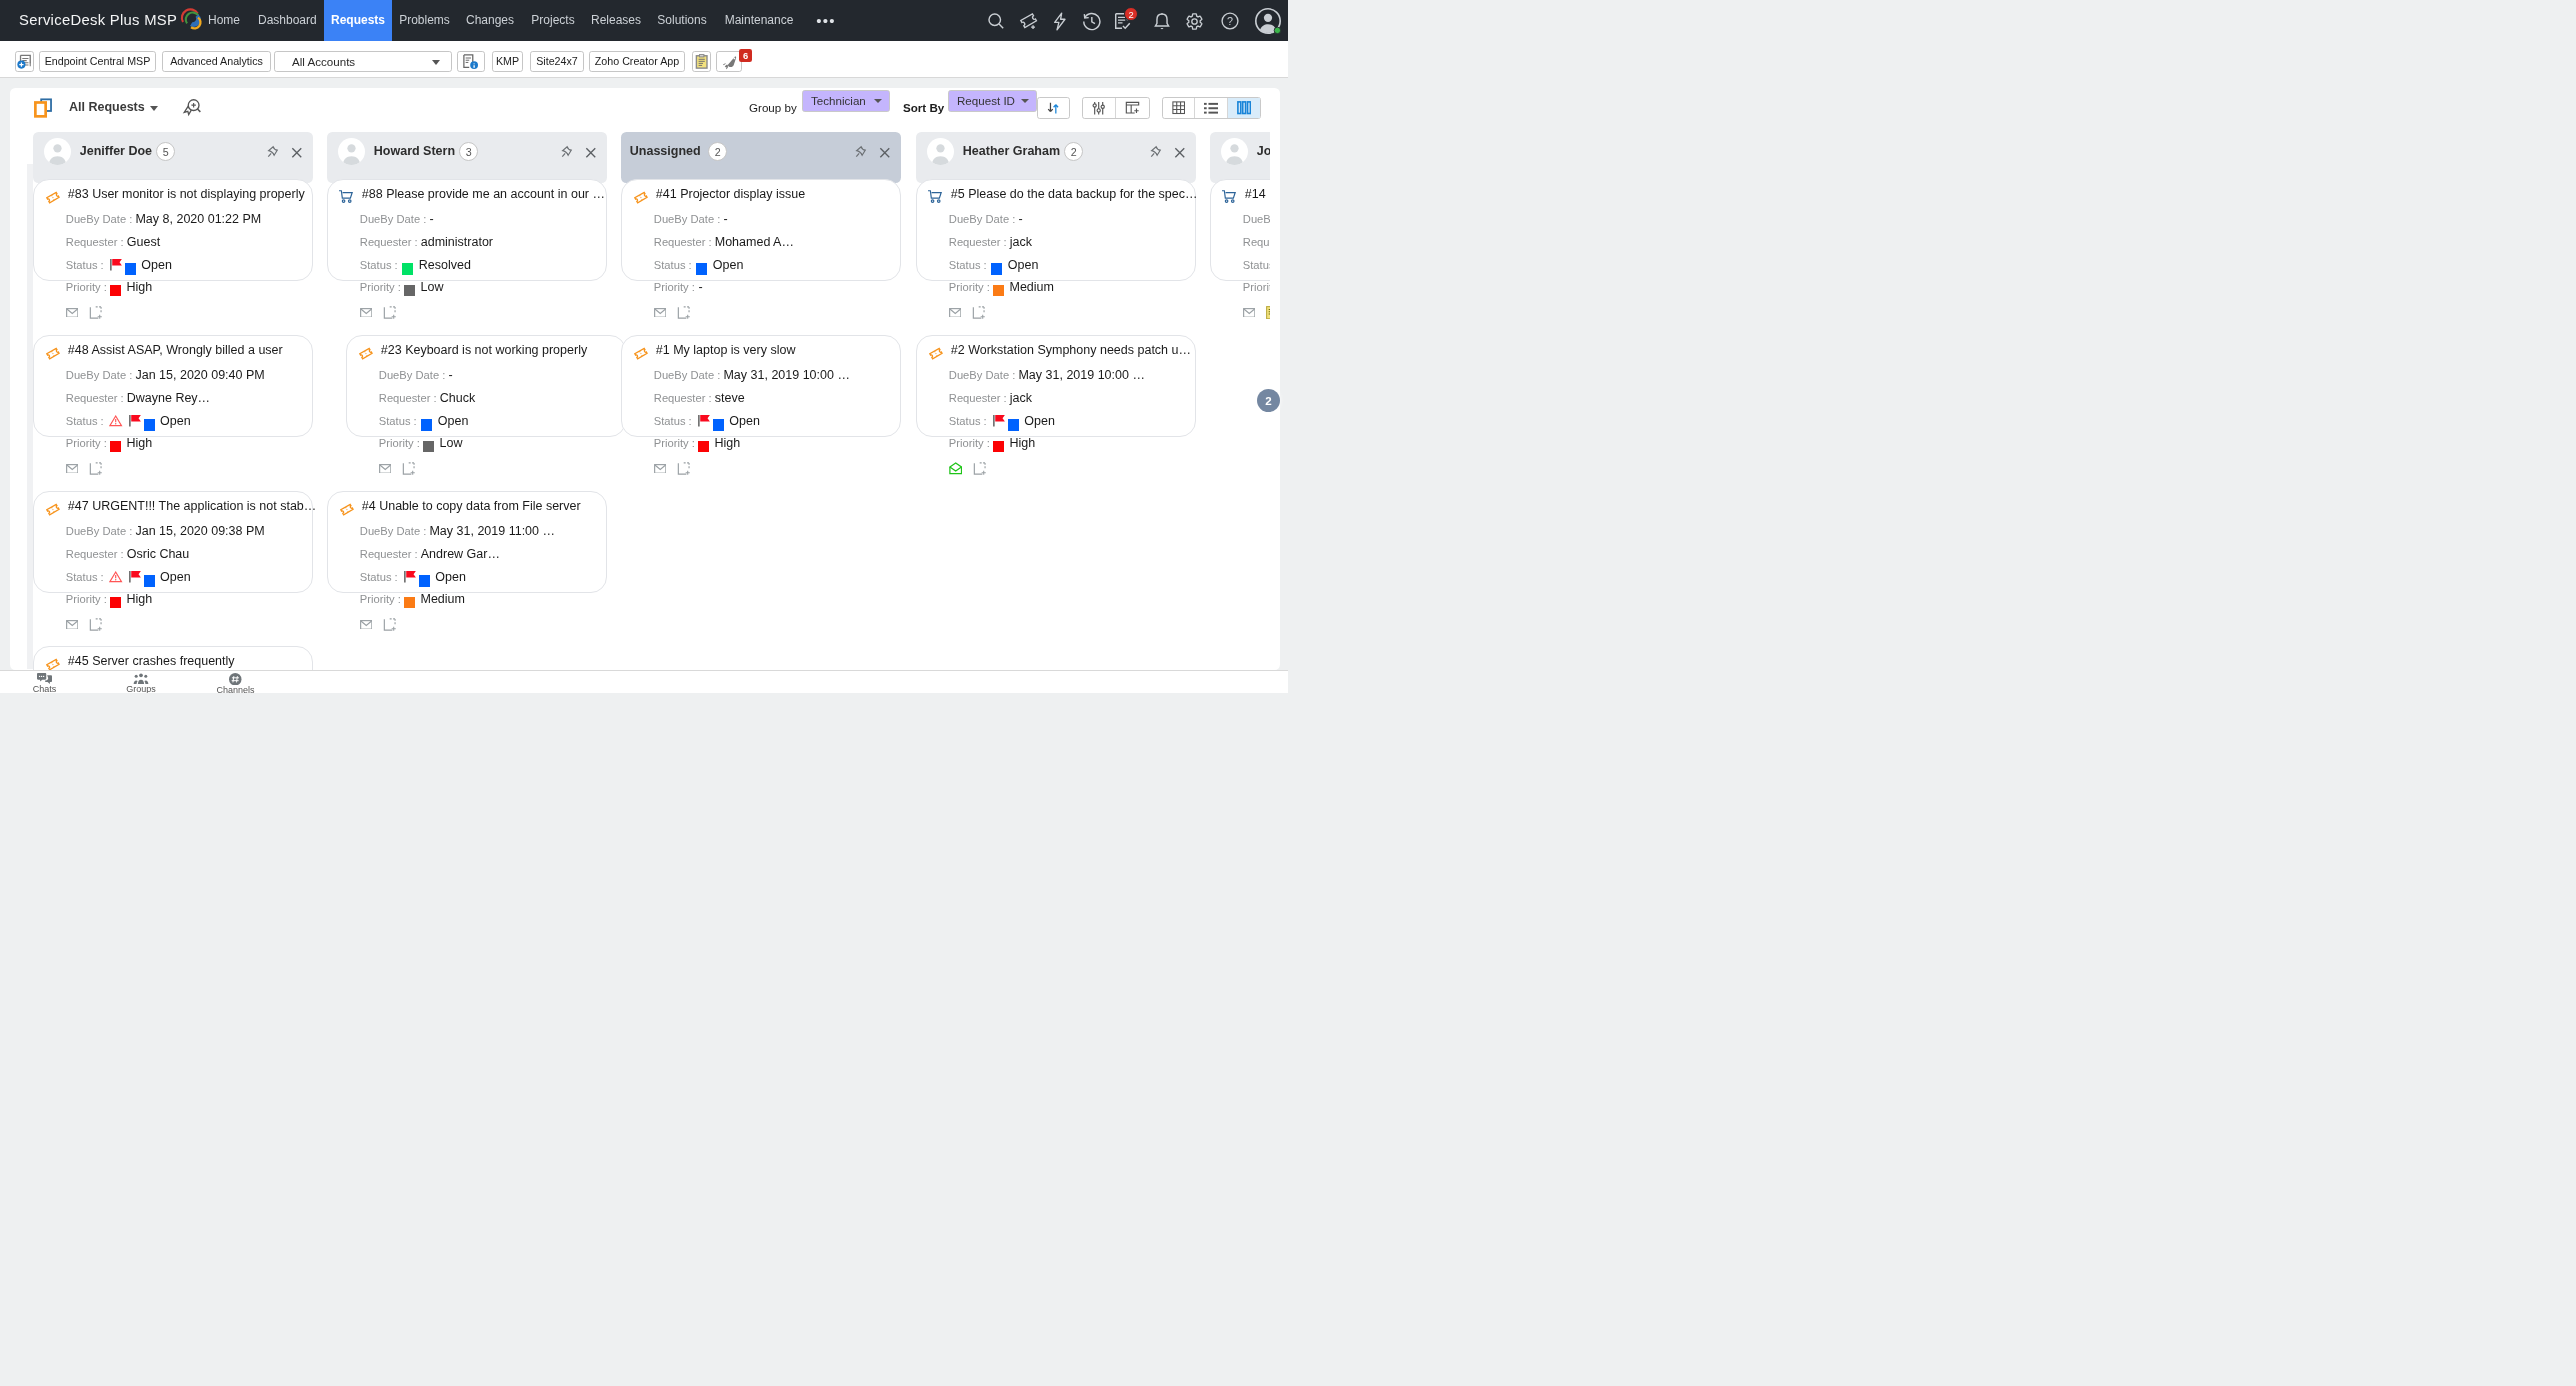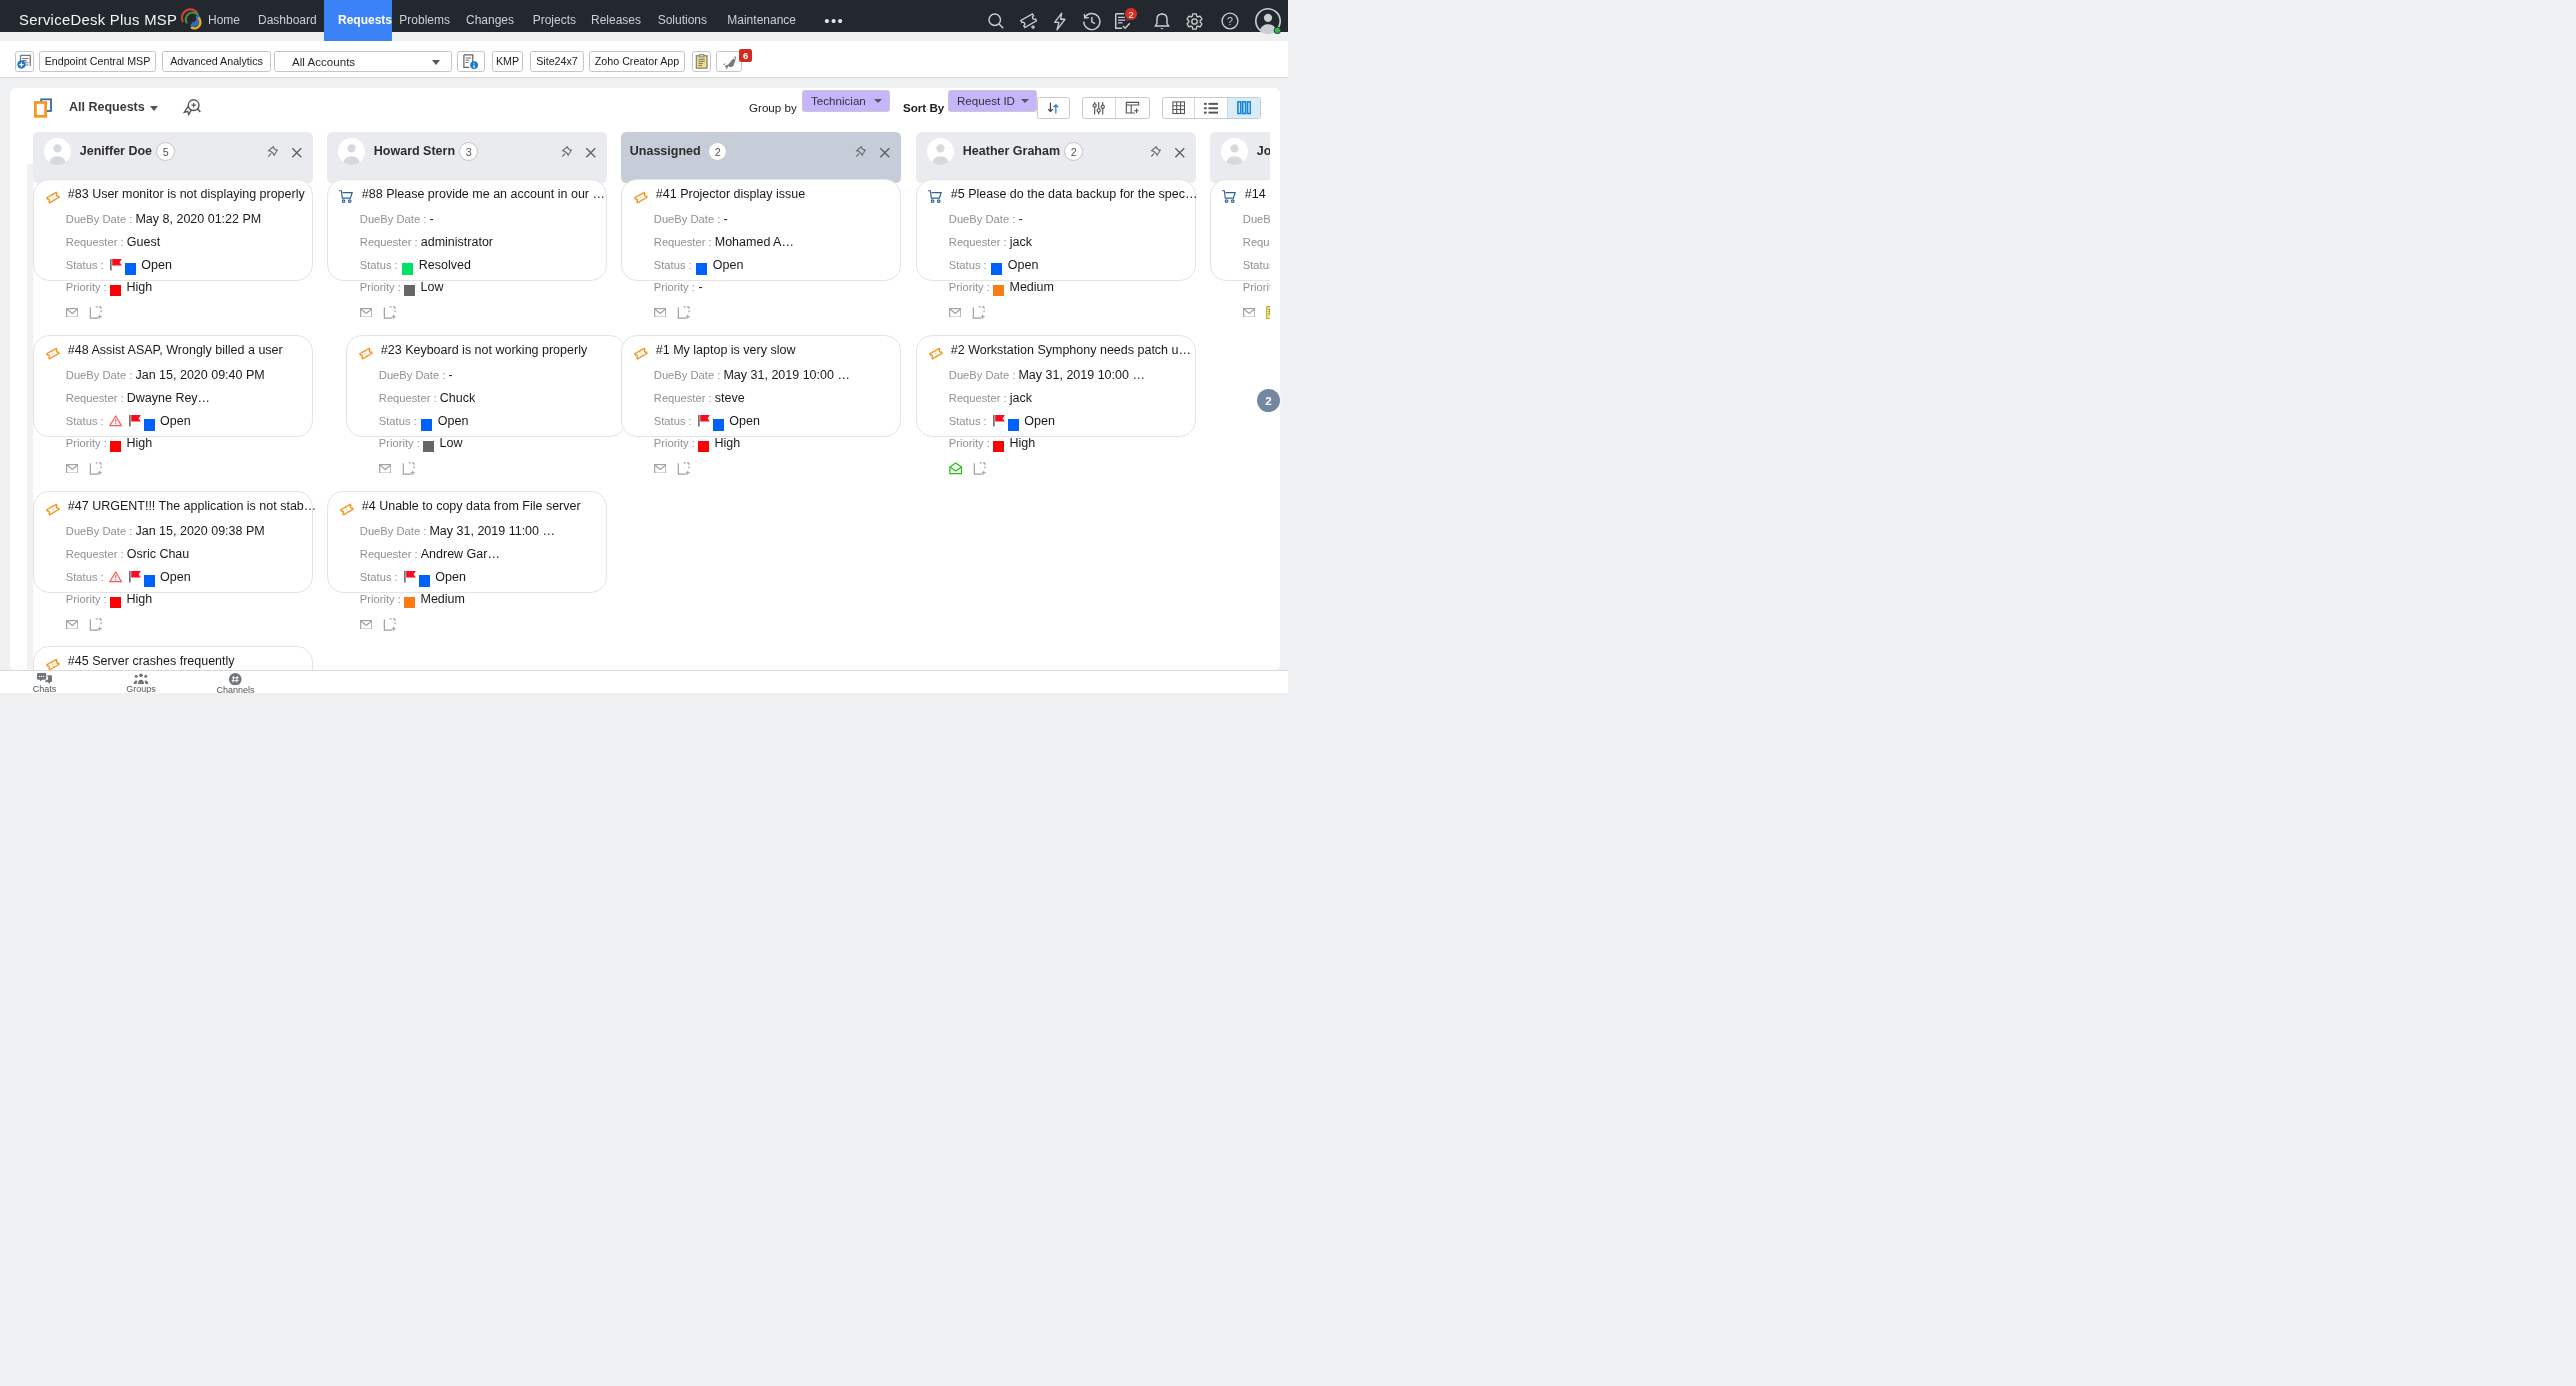--- a/index.html
+++ b/index.html
@@ -1,23 +1,23 @@
 <!DOCTYPE html>
 <html style="font-size:14.3px"><head>
 <meta charset="utf-8">
 <style>
 *{margin:0;padding:0;box-sizing:border-box}
 html,body{width:1288px;height:693px;overflow:hidden}
 body{font-family:"Liberation Sans",sans-serif;background:#eef0f1;position:relative}
 .abs{position:absolute}
 
-#nav{position:absolute;left:0;top:0;width:1288px;height:32px;background:#23282e}
+#nav{position:absolute;left:0;top:0;width:1288px;height:41px;background:#23282e}
 #logo{position:absolute;left:19px;top:0;height:41px;line-height:41px;color:#f4f5f6;font-size:14.8px;letter-spacing:0.3px;font-weight:normal}
 
-.navitem{position:absolute;top:0;height:41px;line-height:41px;color:#ccd1d6;font-size:12px;text-align:right}
+.navitem{position:absolute;top:0;height:41px;line-height:41px;color:#ccd1d6;font-size:12px;text-align:center}
 .navitem.act{background:#3b82f6;color:#fff;font-weight:bold}
 .nico{position:absolute;top:11.6px}
 #avat{position:absolute;top:8px}
 
 #tbar{position:absolute;left:0;top:41px;width:1288px;height:37px;background:#fff;border-bottom:0.9px solid #d8d8d8}
 .tbtn{position:absolute;top:10.3px;height:20.6px;border:0.9px solid #c6c6c6;border-radius:2.7px;background:#fff;font-size:10.7px;color:#1d1d1d;text-align:center;line-height:19px}
 .tico{position:absolute;top:10.3px;height:20.6px;border:0.9px solid #c6c6c6;border-radius:2.7px;background:#fff}
 .tico svg{display:block;margin:1.8px auto 0}
 #selacc{position:absolute;left:274px;top:10.3px;width:178px;height:20.6px;border:0.9px solid #c6c6c6;border-radius:2.7px;background:#fff;font-size:11.6px;color:#2a2a2a;line-height:19px;padding-left:17px}
 .caret{display:inline-block;width:0;height:0;border-left:4.5px solid transparent;border-right:4.5px solid transparent;border-top:5.4px solid #555;vertical-align:middle}

